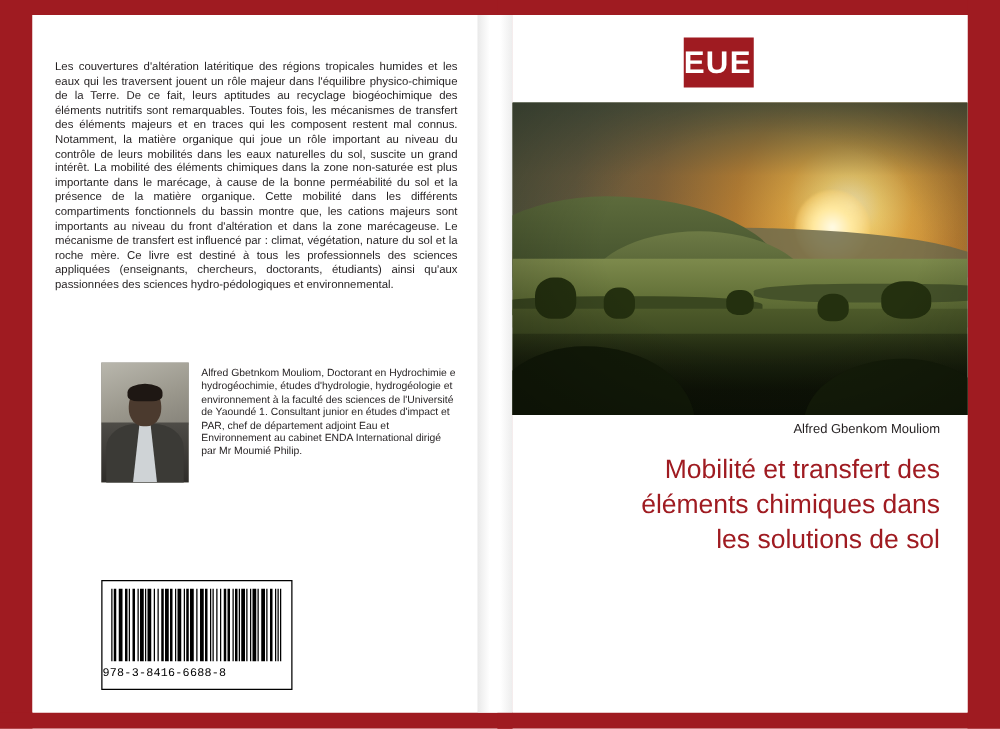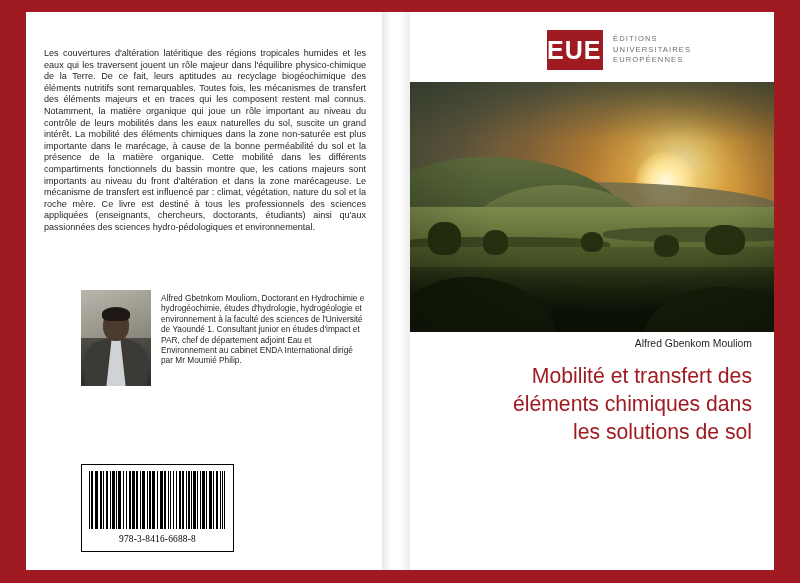--- a/index.html
+++ b/index.html
@@ -132,25 +132,25 @@
   #barcode-bars i {
     display: block;
     background: #000;
     height: 100%;
   }
   #isbn-label {
     position: absolute;
     left: 0;
     right: 0;
     bottom: 7px;
-    text-align: center;
+    text-align: left;
     font-size: 9.4px;
     letter-spacing: 0.2px;
     color: #000;
-    font-family: Liberation Serif, serif;
+    font-family: Liberation Mono, monospace;
   }
 
   
   #spine {
     position: absolute;
     left: 382px;
     top: 12px;
     width: 28px;
     height: 558px;
     background: #ffffff;
@@ -557,23 +557,20 @@
   <div id="spine">
     <div class="spine-band"></div>
   </div>
 
   <div id="front-cover">
 
     <div id="logo">
       <div class="mark">
         <div class="glyph">EUE</div>
       </div>
-      <div class="words" style="white-space: pre-line;">Éditions
-Universitaires
-Européennes</div>
     </div>
 
     <div id="cover-photo">
       <div class="sky"></div>
       <div class="sky-haze"></div>
       <div class="sun"></div>
       <div class="ridge-far"></div>
       <div class="hill-left"></div>
       <div class="hill-left-2"></div>
       <div class="field-mid"></div>

